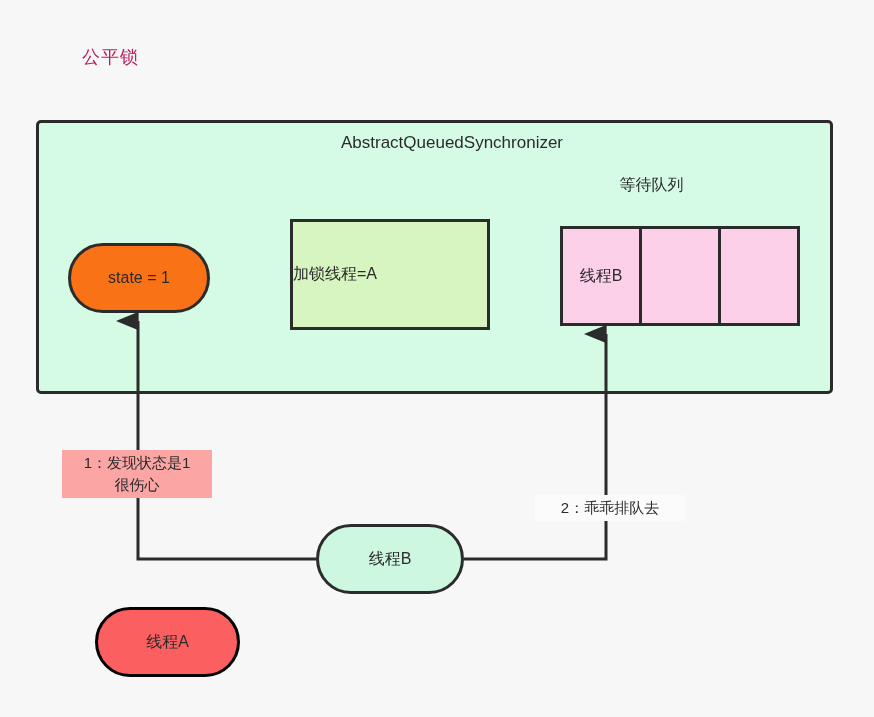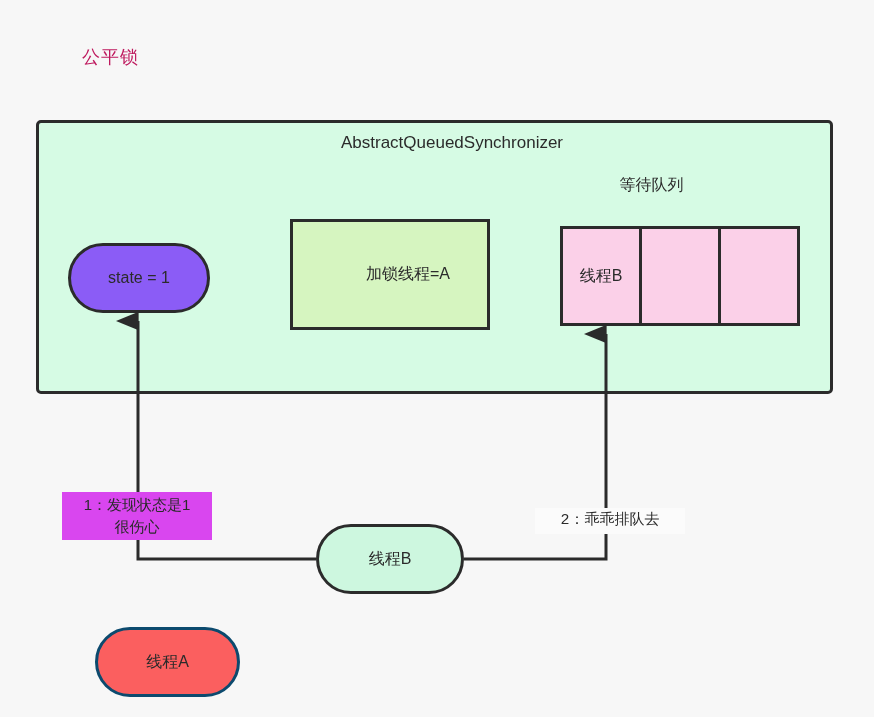--- a/index.html
+++ b/index.html
@@ -61,21 +61,21 @@
     font-size: 16px;
     color: #2b2b2b;
   }
   
   .state-node {
     position: absolute;
     left: 68px;
     top: 243px;
     width: 142px;
     height: 70px;
-    background: #8b5cf6;
+    background: #f97316;
     border: 3px solid #2b2b2b;
     border-radius: 35px;
     box-sizing: border-box;
     display: flex;
     align-items: center;
     justify-content: center;
     font-size: 16px;
     color: #2b2b2b;
   }
   
@@ -83,24 +83,23 @@
     position: absolute;
     left: 290px;
     top: 219px;
     width: 200px;
     height: 111px;
     background: #d6f5c0;
     border: 3px solid #2b2b2b;
     box-sizing: border-box;
     display: flex;
     align-items: center;
-    justify-content: center;
-    font-size: 16px;
-    color: #2b2b2b;
-    padding-left: 36px;
+    justify-content: flex-start;
+    font-size: 16px;
+    color: #2b2b2b;
   }
   
   .queue-wrap {
     position: absolute;
     left: 560px;
     top: 226px;
     width: 240px;
     height: 100px;
     display: flex;
     border: 3px solid #2b2b2b;
@@ -137,68 +136,65 @@
     font-size: 16px;
     color: #2b2b2b;
   }
   .thread-a-node {
     position: absolute;
     left: 95px;
     top: 607px;
     width: 145px;
     height: 70px;
     background: #fb5f5f;
-    border: 3px solid #0c4a6e;
+    border: 3px solid #000000;
     border-radius: 35px;
     box-sizing: border-box;
     display: flex;
     align-items: center;
     justify-content: center;
     font-size: 16px;
     color: #2b2b2b;
-    margin-top: 20px;
   }
   
   .connectors {
     position: absolute;
     left: 0;
     top: 0;
     width: 874px;
     height: 717px;
     pointer-events: none;
   }
   
   .edge-label-1 {
     position: absolute;
     left: 62px;
     top: 450px;
     width: 146px;
-    background: #d946ef;
+    background: #fca5a5;
     text-align: center;
     font-size: 15px;
     line-height: 22px;
     color: #2b2b2b;
     padding: 2px 2px;
-    margin-top: 42px;
   }
   .edge-label-1 .l1 { display: block; white-space: nowrap; }
   .edge-label-1 .l2 { display: block; white-space: nowrap; text-align: center; }
   .edge-label-2 {
     position: absolute;
     left: 535px;
-    top: 508px;
+    top: 495px;
     width: 146px;
     background: #fbfbfb;
     text-align: center;
     font-size: 15px;
     line-height: 22px;
     color: #2b2b2b;
     padding: 2px 2px;
     white-space: nowrap;
-    font-family: Liberation Mono, monospace;
   }
 </style>
 </head>
 <body>
 
 <div id="diagram-root">
 
   <div class="page-title">公平锁</div>
 
   <div class="aqs-container"></div>

